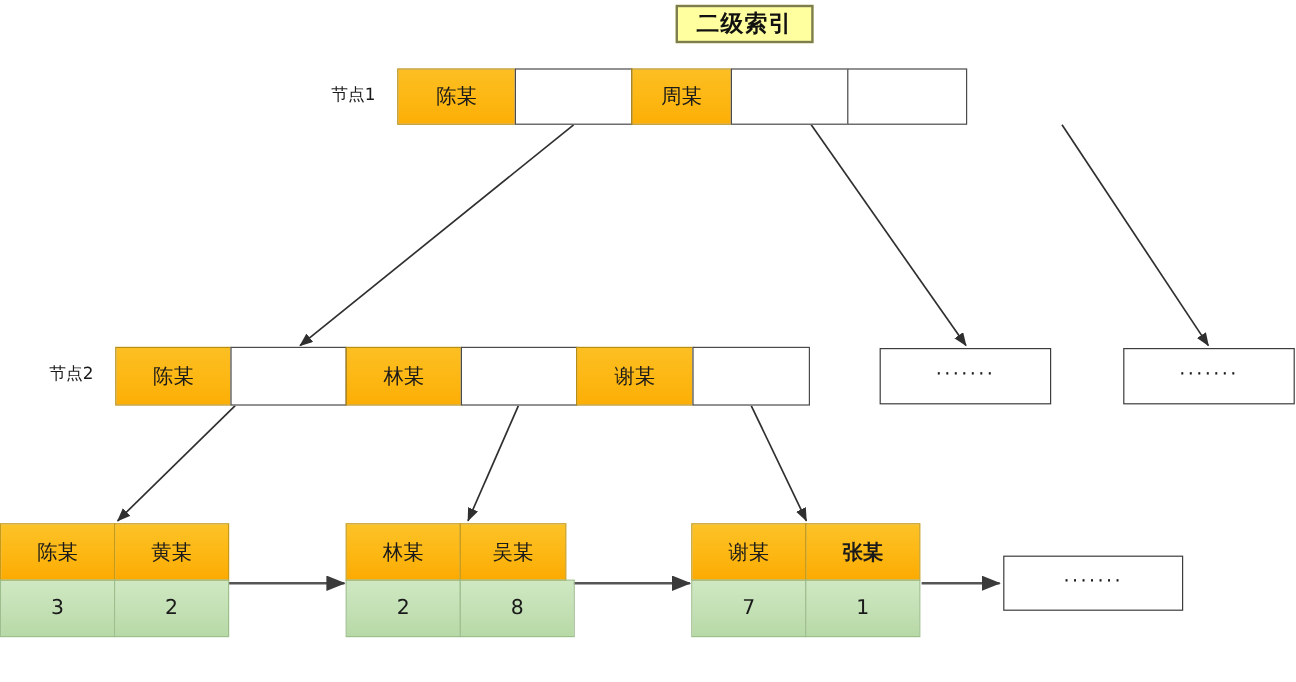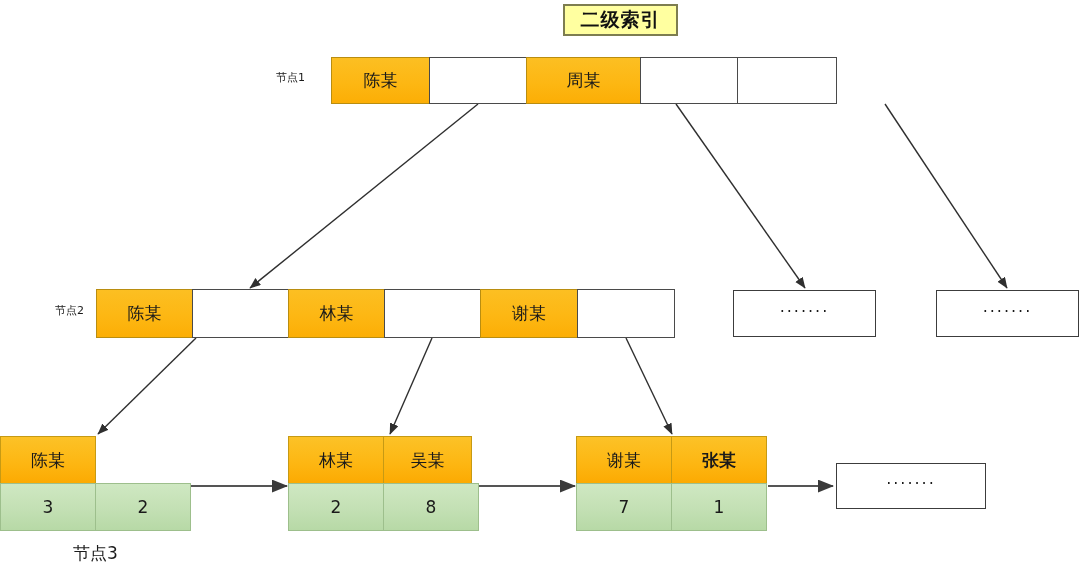--- a/index.html
+++ b/index.html
@@ -42,21 +42,21 @@
     font-size: 19px;
     font-weight: bold;
     color: #111111;
     letter-spacing: 1px;
     box-sizing: border-box;
   }
 
   
   .node-label {
     position: absolute;
-    font-size: 11px;
+    font-size: 14px;
     color: #1a1a1a;
     white-space: nowrap;
   }
   .index-node {
     position: absolute;
     display: flex;
     box-sizing: border-box;
   }
   .cell {
     box-sizing: border-box;
@@ -172,53 +172,53 @@
     <line x1="768" y1="486" x2="833" y2="486" stroke="#555555" stroke-width="2" marker-end="url(#arrowheadflat)"></line>
   </svg>
 
   <div class="title-box">二级索引</div>
 
   <div class="node-label" style="left:276px; top:70px;">节点1</div>
 
   <div class="index-node" style="left:331px; top:57px; width:582px; height:47px;">
     <div class="cell key" style="width:99px;">陈某</div>
     <div class="cell ptr" style="width:98px;"></div>
-    <div class="cell key" style="width:115px;">周某</div>
+    <div class="cell key" style="width:84px;">周某</div>
     <div class="cell ptr" style="width:98px;"></div>
     <div class="cell ptr" style="width:100px;"></div>
   </div>
 
-  <div class="node-label" style="left:55px; top:303px;">节点2</div>
+  <div class="node-label" style="left:41px; top:303px;">节点2</div>
 
   <div class="index-node" style="left:96px; top:289px; width:584px; height:49px;">
     <div class="cell key" style="width:97px;">陈某</div>
     <div class="cell ptr" style="width:97px;"></div>
     <div class="cell key" style="width:97px;">林某</div>
     <div class="cell ptr" style="width:97px;"></div>
     <div class="cell key" style="width:98px;">谢某</div>
     <div class="cell ptr" style="width:98px;"></div>
   </div>
 
   <div class="ellipsis-box" style="left:733px; top:290px; width:143px; height:47px;">
     <span class="dots">·······</span>
   </div>
   <div class="ellipsis-box" style="left:936px; top:290px; width:143px; height:47px;">
     <span class="dots">·······</span>
   </div>
 
   <div class="leaf" style="left:0px; top:436px; width:191px;">
     <div class="leaf-row keys">
       <div class="leaf-cell" style="width:96px;">陈某</div>
+      <div class="leaf-cell" style="width:96px;">黄某</div>
     </div>
     <div class="leaf-row vals">
       <div class="leaf-cell" style="width:96px;">3</div>
       <div class="leaf-cell" style="width:96px;">2</div>
     </div>
   </div>
-  <div class="leaf-name" style="left:0px; top:542px; width:191px;">节点3</div>
 
   <div class="leaf" style="left:288px; top:436px; width:191px;">
     <div class="leaf-row keys">
       <div class="leaf-cell" style="width:96px;">林某</div>
       <div class="leaf-cell" style="width:89px;">吴某</div>
     </div>
     <div class="leaf-row vals">
       <div class="leaf-cell" style="width:96px;">2</div>
       <div class="leaf-cell" style="width:96px;">8</div>
     </div>

